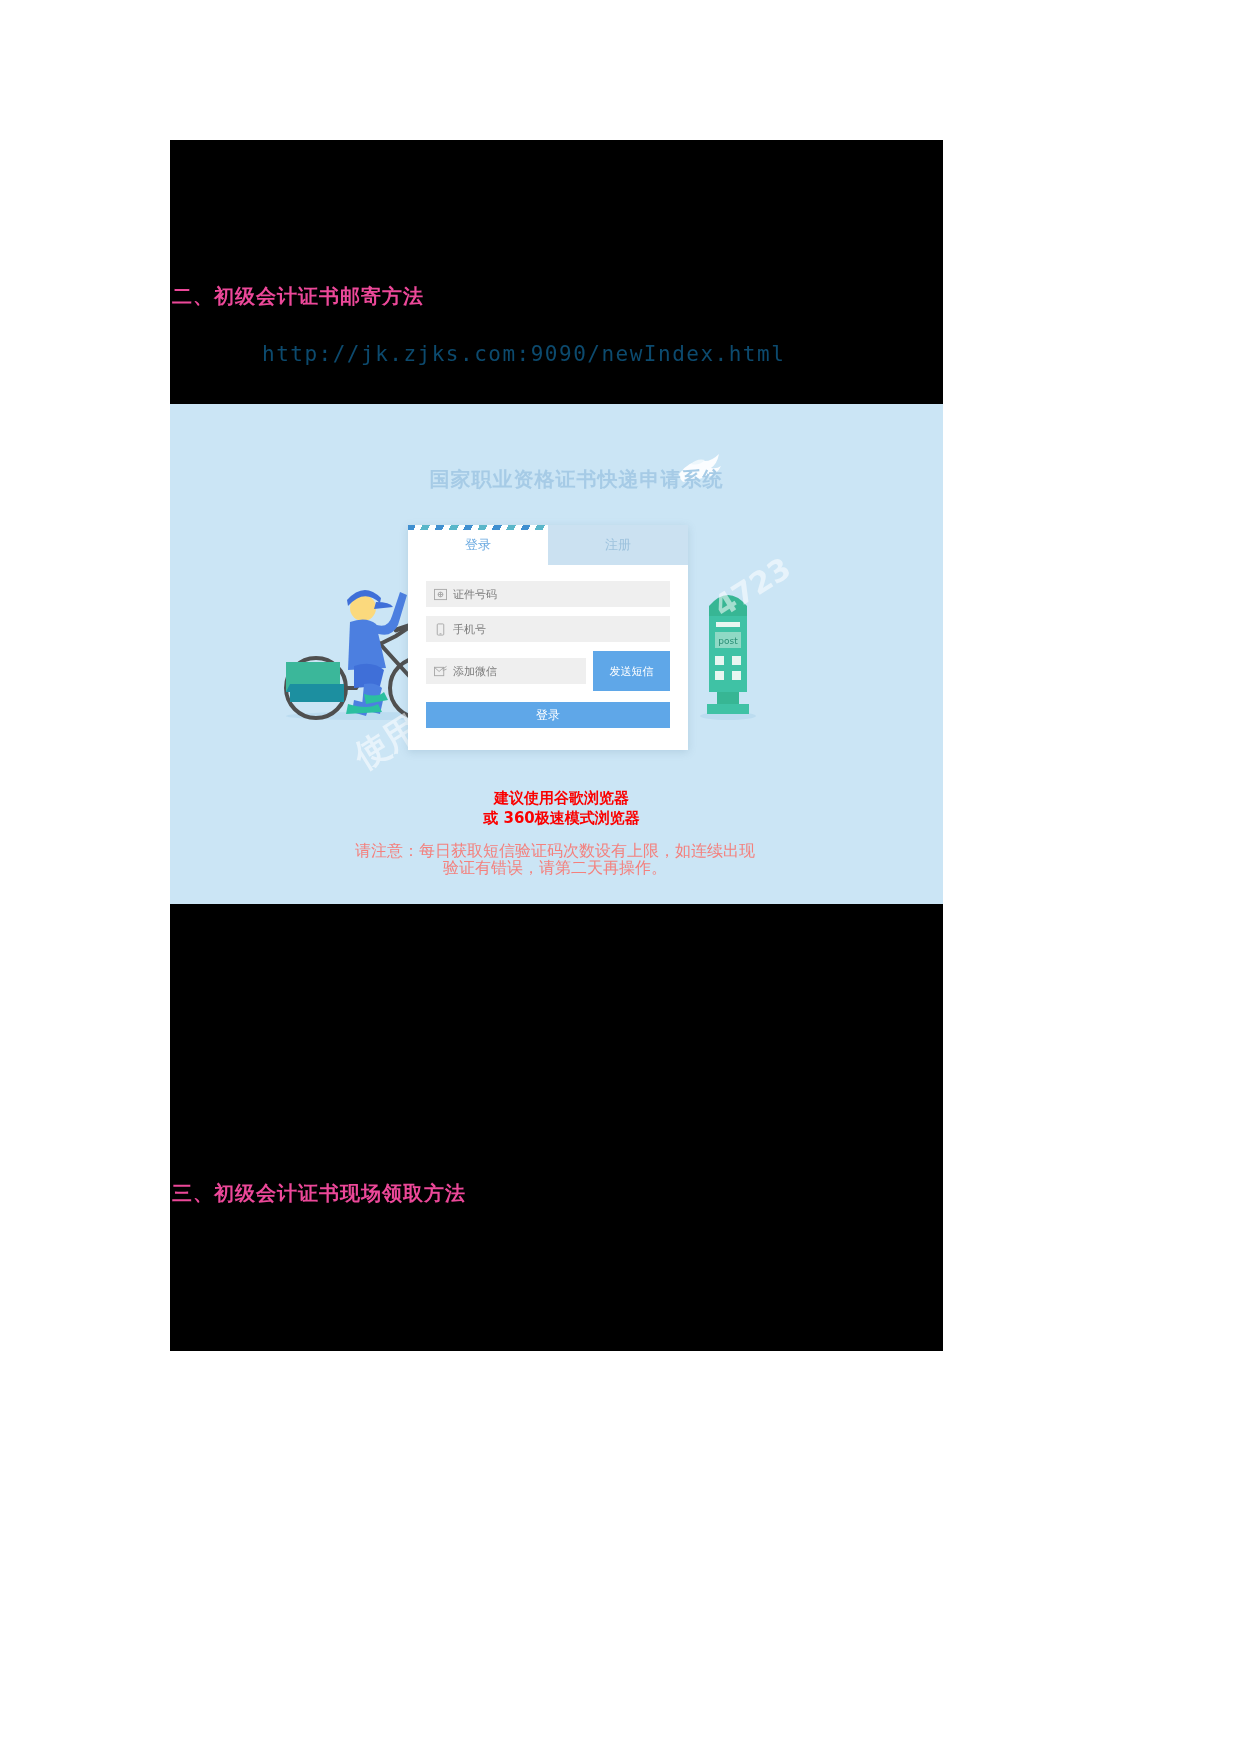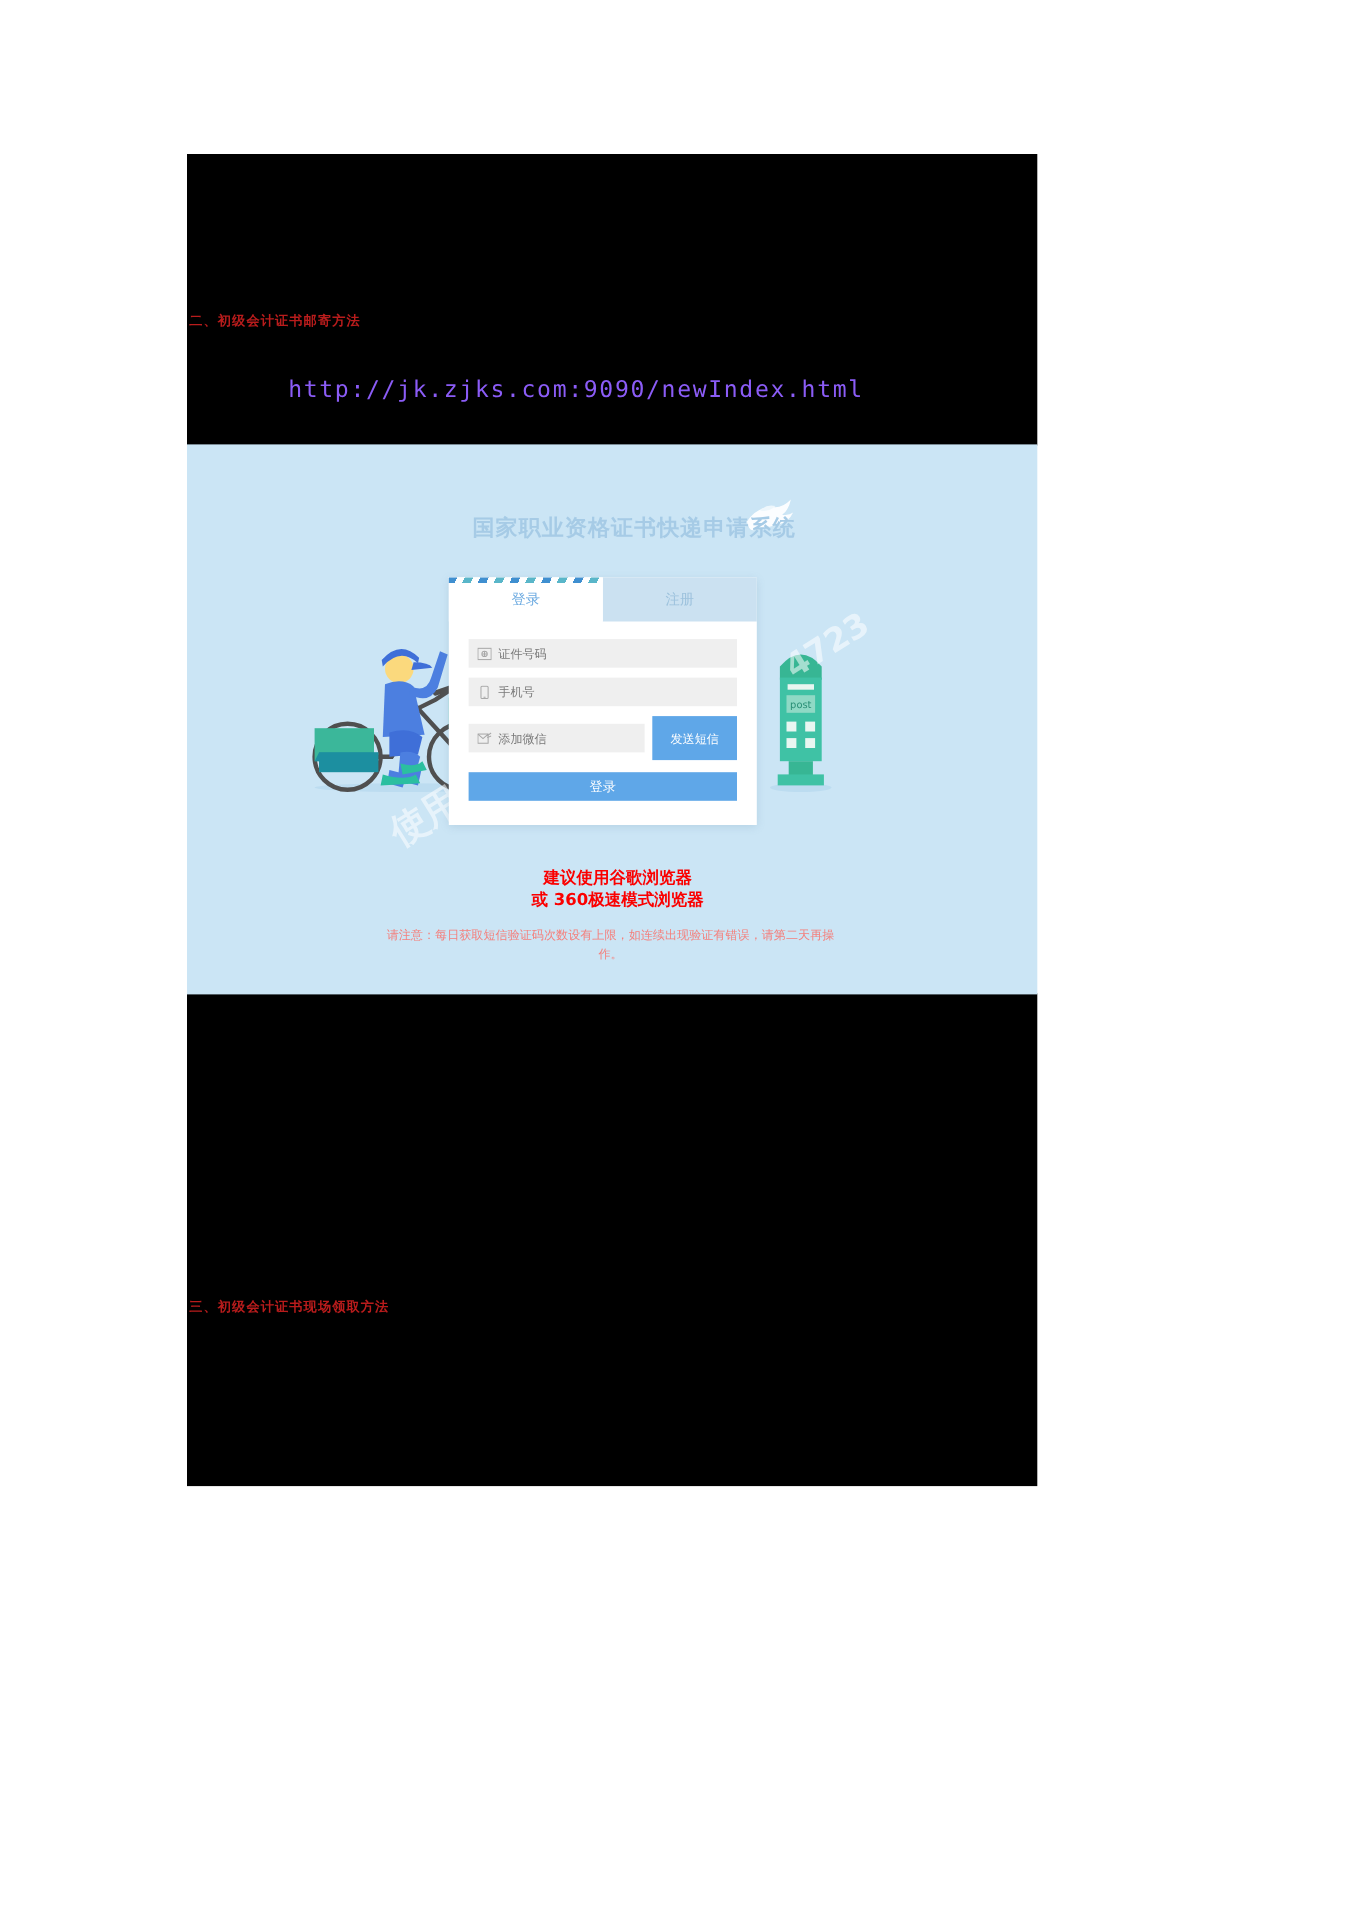--- a/index.html
+++ b/index.html
@@ -29,36 +29,36 @@
     position: absolute;
     left: 170px;
     background: #000000;
   }
   #black-top    { top: 140px;  width: 773px; height: 265px; }
   #black-bottom { top: 903px;  width: 773px; height: 448px; }
 
   
   .heading-red {
     position: absolute;
-    color: #b91c1c;
+    color: #ec4899;
     font-family: "DejaVu Serif", serif;
-    font-size: 12px;
+    font-size: 20px;
     font-weight: 700;
     letter-spacing: 1px;
     white-space: nowrap;
   }
   #heading-mail-method   { left: 172px; top: 283px; }
   #heading-onsite-method { left: 172px; top: 1180px; }
 
   
   #site-url {
     position: absolute;
     left: 262px;
     top: 342px;
-    color: #8b5cf6;
+    color: #0c4a6e;
     font-family: "DejaVu Sans Mono", monospace;
     font-size: 21px;
     letter-spacing: 1.5px;
     white-space: nowrap;
   }
 
   
   #screenshot-frame {
     position: absolute;
     left: 170px;
@@ -210,21 +210,21 @@
     font-family: "DejaVu Sans", sans-serif;
     padding-left: 10px;
   }
   #sms-limit-notice {
     position: absolute;
     left: 180px;
     width: 410px;
     top: 438px;
     text-align: center;
     color: #f4807d;
-    font-size: 11px;
+    font-size: 16px;
     line-height: 17px;
     font-family: "DejaVu Sans", sans-serif;
   }
 
   
   #postman-illustration {
     position: absolute;
     left: 98px;
     top: 162px;
     width: 200px;

